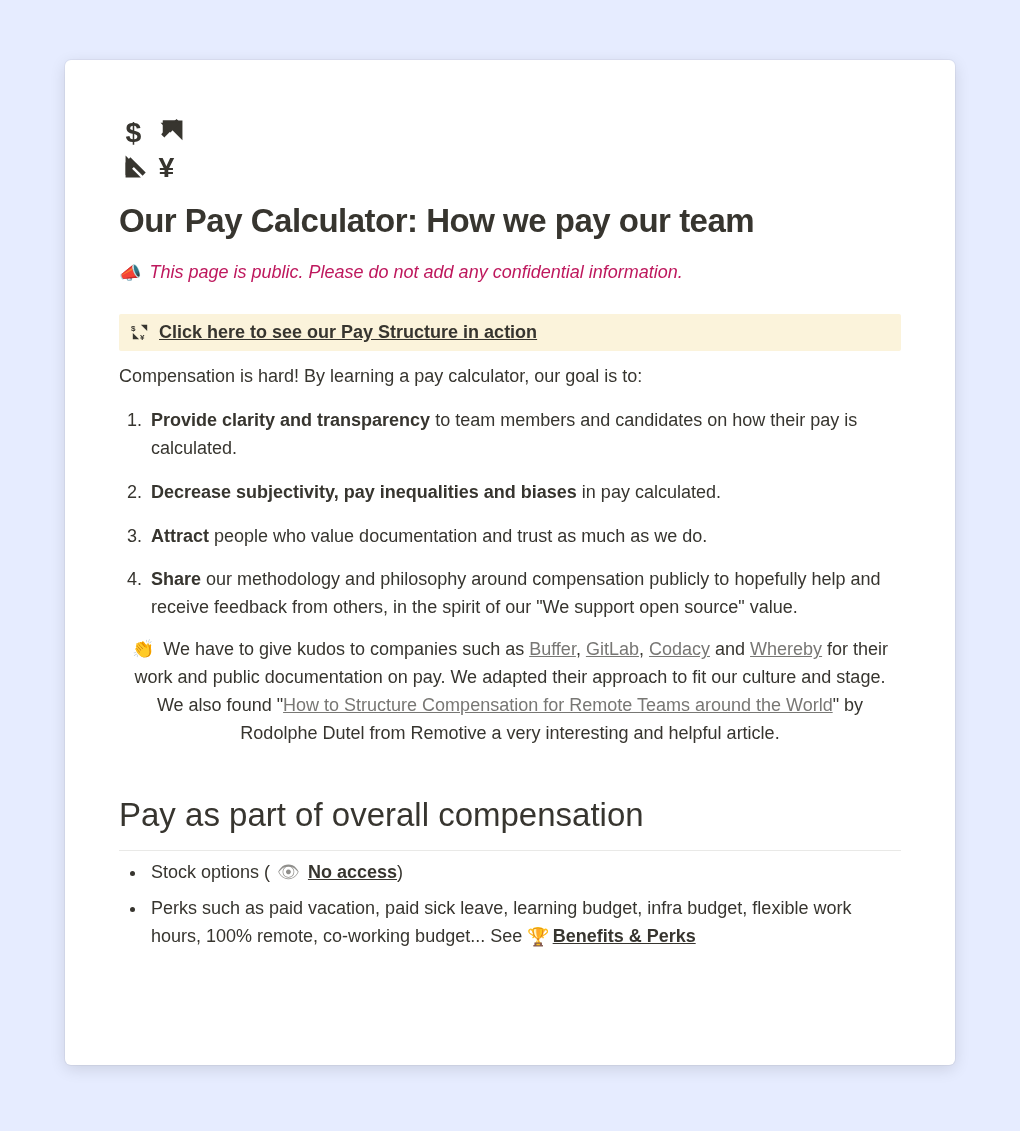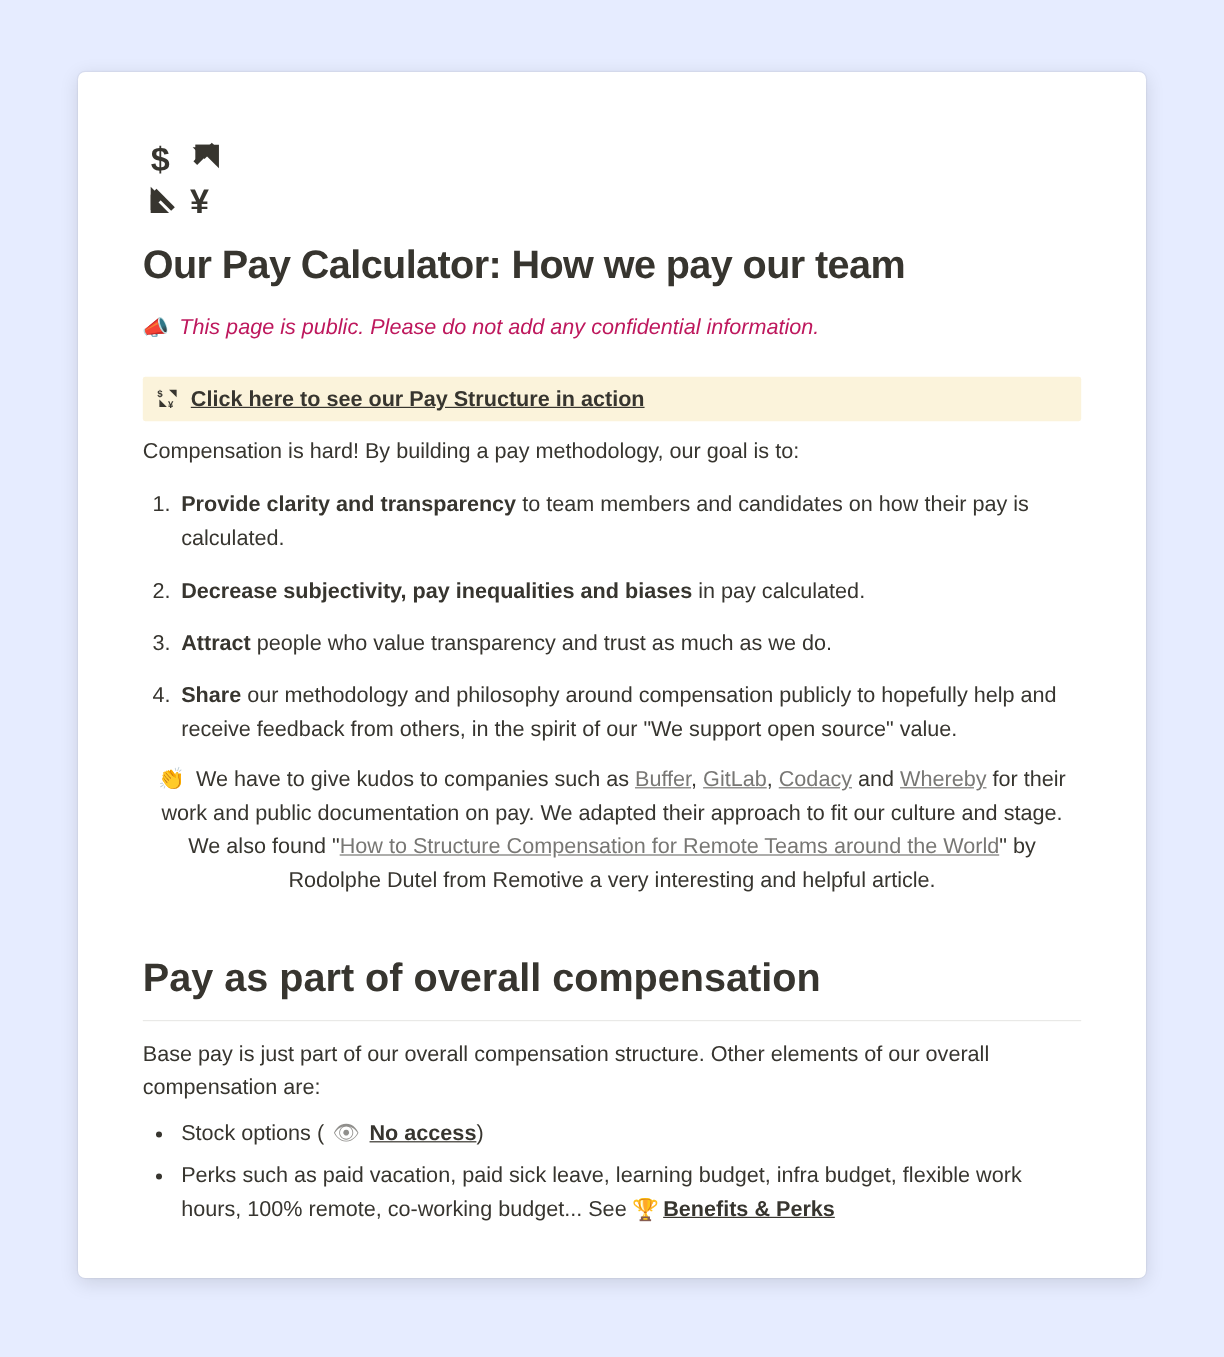--- a/index.html
+++ b/index.html
@@ -83,21 +83,21 @@
     text-align: center;
   }
   .kudos .emoji { margin-right: 4px; }
   a.inline-link {
     color: #787774;
     text-decoration: underline;
     cursor: pointer;
   }
   h2.section-heading {
     font-size: 33px;
-    font-weight: 700;
+    font-weight: 400;
     margin-top: 48px;
     margin-bottom: 8px;
     padding-bottom: 16px;
     border-bottom: 1px solid #e9e9e7;
     color: #37352f;
   }
   ul.bullets {
     list-style: disc;
     padding-left: 28px;
   }
@@ -149,36 +149,35 @@
       <svg viewBox="0 0 20 20">
           <text x="0" y="9" font-size="9" font-weight="700" fill="#37352f">$</text>
           <text x="10" y="19" font-size="9" font-weight="700" fill="#37352f">¥</text>
           <polygon points="11,2 18,2 18,9" fill="#37352f"></polygon>
           <polygon points="2,18 2,11 9,18" fill="#37352f"></polygon>
         </svg>
     </span>
     <span class="link">Click here to see our Pay Structure in action</span>
   </div>
 
-  <p class="para">Compensation is hard! By building a pay methodology, our goal is to:</p>
+  <p class="para">Compensation is hard! By learning a pay calculator, our goal is to:</p>
 
   <ol class="goals">
     <li><span class="bold">Provide clarity and transparency</span><span> to team members and candidates on how their pay is calculated.</span></li>
     <li><span class="bold">Decrease subjectivity, pay inequalities and biases</span><span> in pay calculated.</span></li>
-    <li><span class="bold">Attract</span><span> people who value transparency and trust as much as we do.</span></li>
+    <li><span class="bold">Attract</span><span> people who value documentation and trust as much as we do.</span></li>
     <li><span class="bold">Share</span><span> our methodology and philosophy around compensation publicly to hopefully help and receive feedback from others, in the spirit of our "We support open source" value.</span></li>
   </ol>
 
   <p class="kudos">
     <span class="emoji">👏</span><span> We have to give kudos to companies such as </span><a class="inline-link">Buffer</a><span>, </span><a class="inline-link">GitLab</a><span>, </span><a class="inline-link">Codacy</a><span> and </span><a class="inline-link">Whereby</a><span> for their work and public documentation on pay. We adapted their approach to fit our culture and stage. We also found "</span><a class="inline-link">How to Structure Compensation for Remote Teams around the World</a><span>" by Rodolphe Dutel from Remotive a very interesting and helpful article.</span>
   </p>
 
   <h2 class="section-heading">Pay as part of overall compensation</h2>
 
-  <p class="para" style="margin-top:14px;">Base pay is just part of our overall compensation structure. Other elements of our overall compensation are:</p>
 
   <ul class="bullets">
     <li>
       <span>Stock options ( </span><span class="no-access-icon">👁</span> <span class="mention">No access</span><span>)</span>
     </li>
     <li>
       <span>Perks such as paid vacation, paid sick leave, learning budget, infra budget, flexible work hours, 100% remote, co-working budget... See </span><span class="mention-icon">🏆</span><span class="mention">Benefits &amp; Perks</span>
     </li>
   </ul>
 

